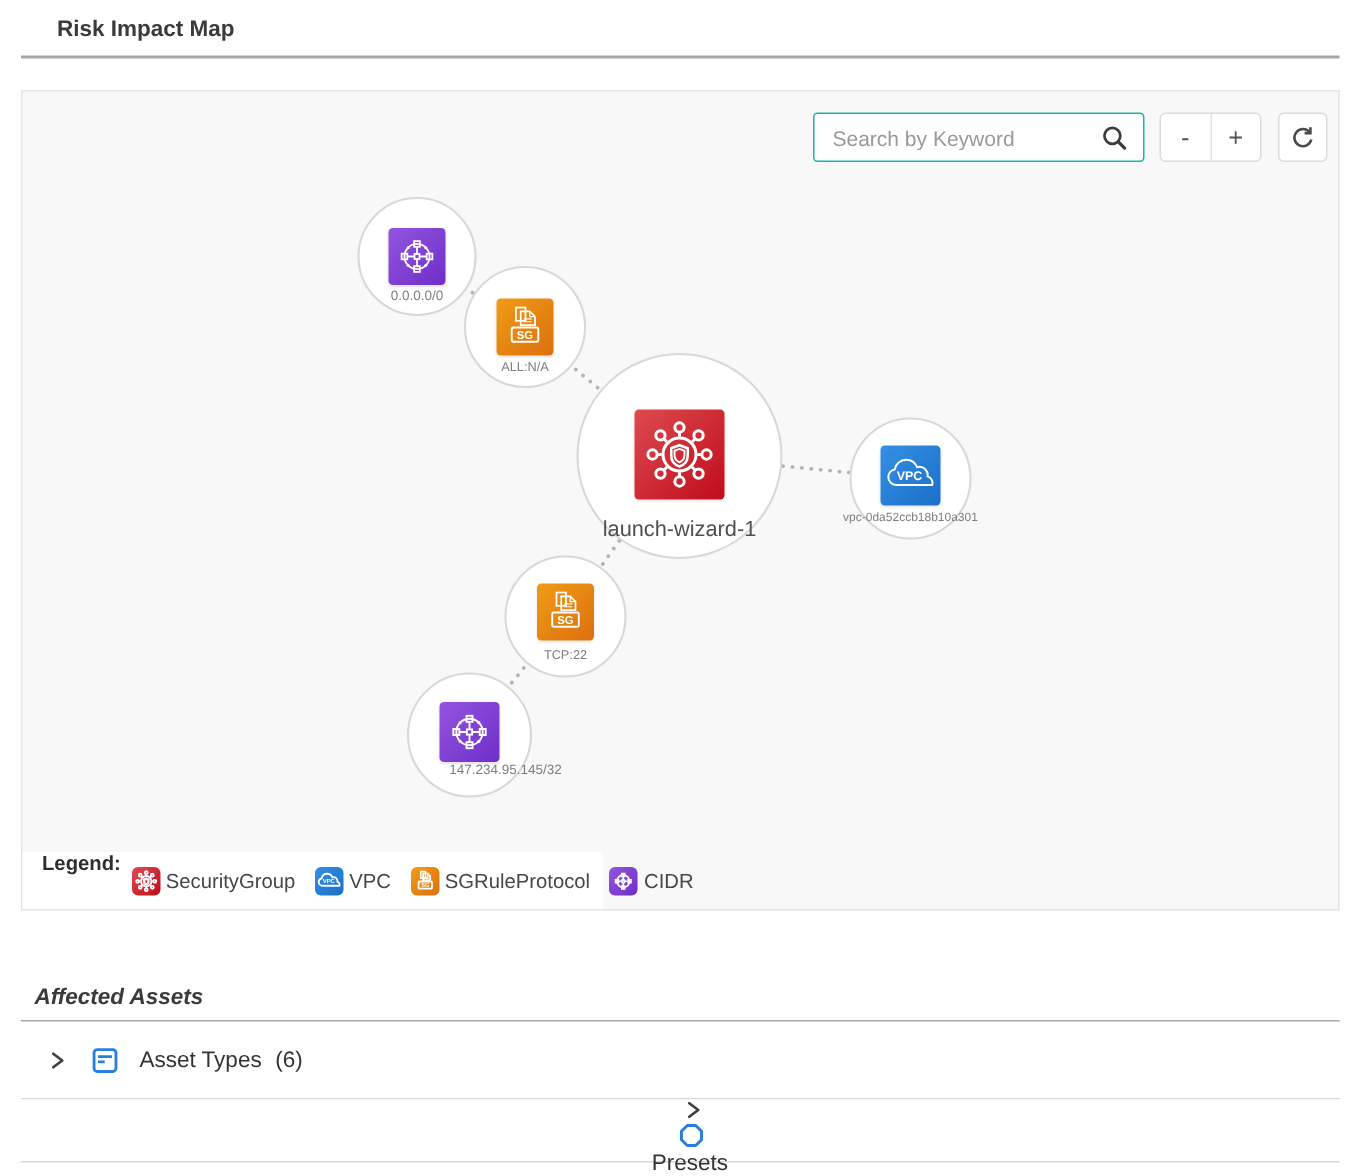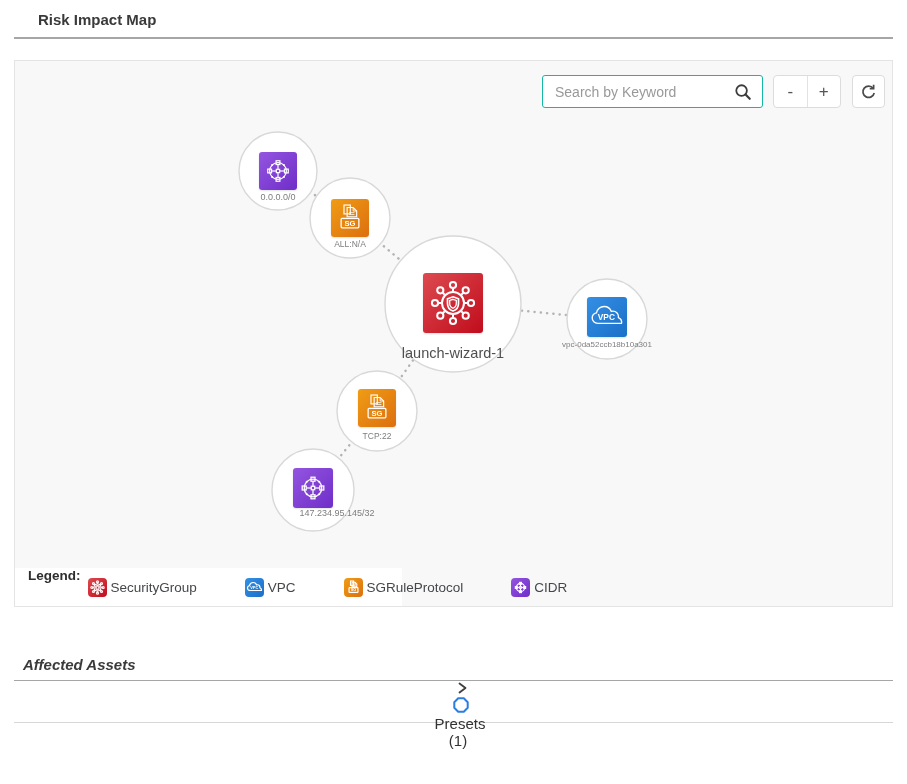--- a/index.html
+++ b/index.html
@@ -204,21 +204,21 @@
       <span>
         <svg width="19" height="19" viewBox="0 0 20 20" fill="none">
             <path d="M14.9 6.6 A6 6 0 1 0 16 11.6" stroke="#4a4a4a" stroke-width="1.8"></path>
             <path d="M15.4 3.0 L15.4 7.1 L11.3 7.1" stroke="#4a4a4a" stroke-width="1.8"></path>
           </svg>
       </span>
     </button>
 
     <div class="legend">
       <span class="legend-label">Legend:</span>
-      <span id="legend-items" style="display:flex;align-items:center;gap:35px;">
+      <span id="legend-items" style="display:flex;align-items:center;">
           <span class="legend-item">
             <span class="legend-swatch bg-SecurityGroup">
               <svg viewBox="0 0 60 60">
                 <g fill="none" stroke="#fff">
                   <line x1="41.8" y1="30.0" x2="44.8" y2="30.0" stroke-width="3.80"></line>
                   <circle cx="48.0" cy="30.0" r="3.1" stroke-width="3.80"></circle>
                   <line x1="38.3" y1="38.3" x2="40.5" y2="40.5" stroke-width="3.80"></line>
                   <circle cx="42.7" cy="42.7" r="3.1" stroke-width="3.80"></circle>
                   <line x1="30.0" y1="41.8" x2="30.0" y2="44.8" stroke-width="3.80"></line>
                   <circle cx="30.0" cy="48.0" r="3.1" stroke-width="3.80"></circle>
@@ -294,20 +294,32 @@
     </div>
   </div>
 
   <div class="section-title">Affected Assets</div>
   <div class="rule dark" id="section-rule"></div>
   <div id="asset-rows">
       <div class="asset-row">
         <span class="chev"><svg viewBox="0 0 14 14" fill="none" stroke="#3f3f3f" stroke-width="1.8" stroke-linecap="round" stroke-linejoin="round">
             <path d="M4.5 2.5 L10.5 7 L4.5 11.5"></path>
           </svg></span>
+        <span class="aicon"><svg viewBox="0 0 20 20" fill="none" stroke="#2a7de1" stroke-width="1.9">
+            <rect x="2.7" y="2.7" width="14.6" height="14.6" rx="2.2"></rect>
+            <line x1="5.3" y1="7.4" x2="14.7" y2="7.4"></line>
+            <line x1="5.3" y1="10.9" x2="9.8" y2="10.9"></line>
+          </svg></span>
+        <span class="alabel">Asset Types</span>
+        <span class="acount">(6)</span>
+      </div>
+      <div class="asset-row">
+        <span class="chev"><svg viewBox="0 0 14 14" fill="none" stroke="#3f3f3f" stroke-width="1.8" stroke-linecap="round" stroke-linejoin="round">
+            <path d="M4.5 2.5 L10.5 7 L4.5 11.5"></path>
+          </svg></span>
         <span class="aicon"><svg viewBox="0 0 20 20" fill="none" stroke="#2a7de1" stroke-width="2" stroke-linejoin="round">
             <polygon points="16.7,12.8 12.8,16.7 7.2,16.7 3.3,12.8 3.3,7.2 7.2,3.3 12.8,3.3 16.7,7.2"></polygon>
           </svg></span>
         <span class="alabel">Presets</span>
         <span class="acount">(1)</span>
       </div>
     </div>
 
 </div>
 

